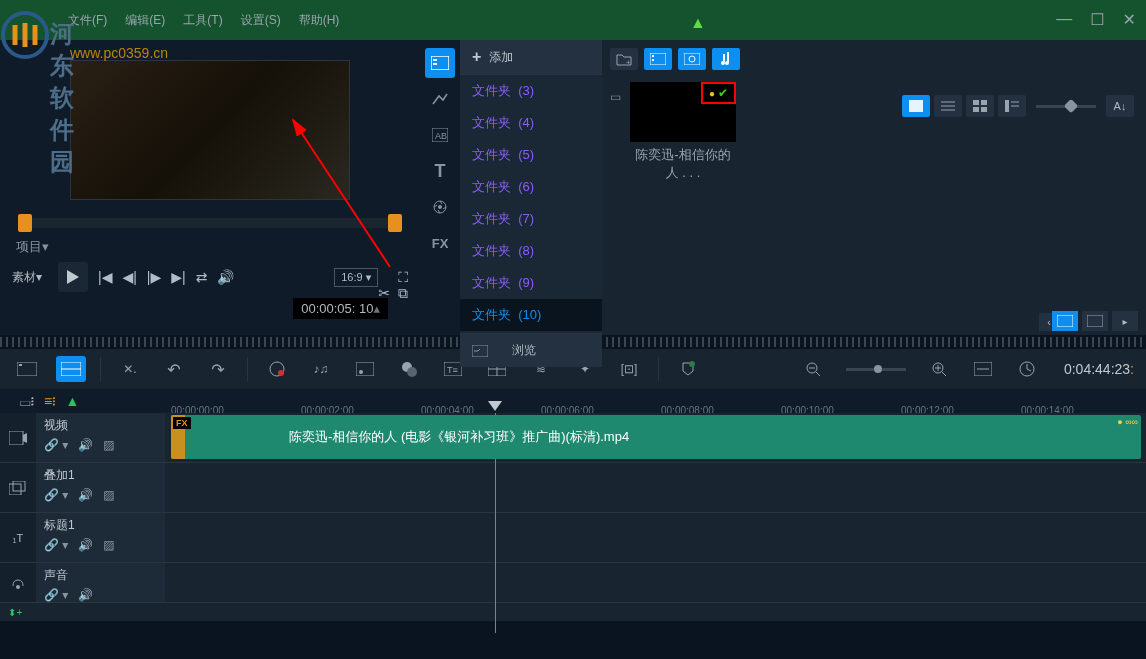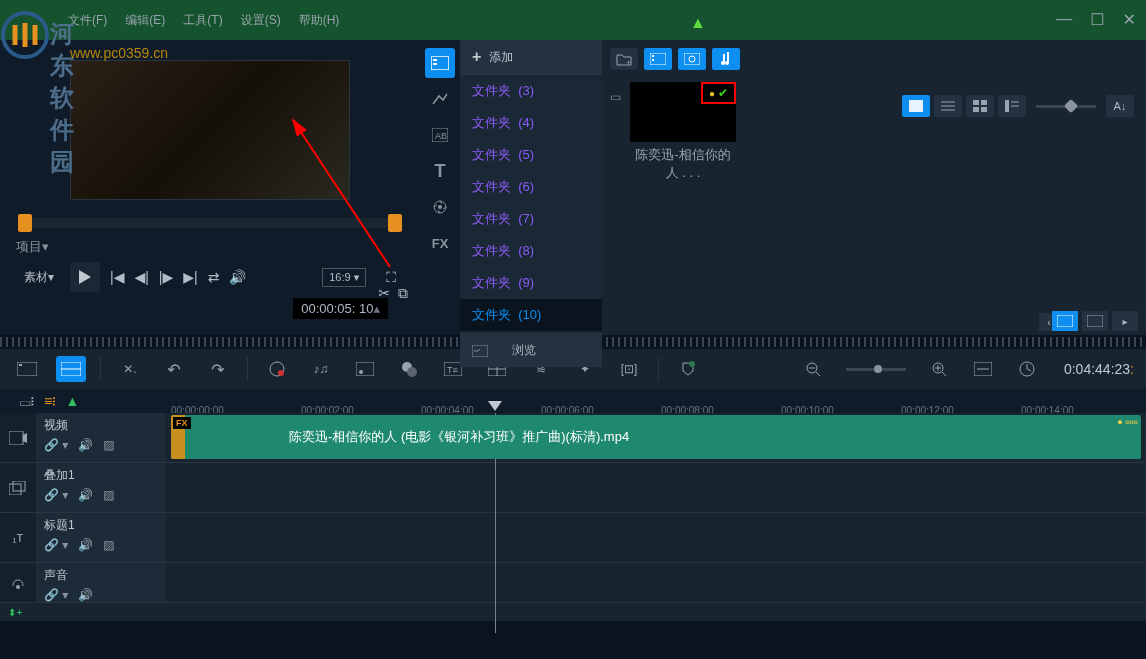--- a/index.html
+++ b/index.html
@@ -19,21 +19,21 @@
 
 .main-area { display: flex; height: 295px; }
 .preview-panel { width: 420px; background: #0f1b28; display: flex; flex-direction: column; position: relative; }
 .preview-video { margin: 20px 70px 10px 70px; height: 140px; background: #1a1510; position: relative; border: 1px solid #2a3540; }
 .preview-video-content { width: 100%; height: 100%; background: linear-gradient(135deg, #2a2015 0%, #151008 50%, #2a2820 100%); }
 .red-arrow { position: absolute; left: 195px; top: 72px; pointer-events: none; z-index: 50; }
 .trim-bar { margin: 8px 20px; height: 10px; background: #1a2530; border-radius: 4px; position: relative; }
 .trim-handle { position: absolute; width: 14px; height: 18px; background: #e69020; top: -4px; border-radius: 2px; }
 .label-row { display: flex; align-items: center; padding: 2px 16px; font-size: 13px; }
 .label-row span { color: #8a94a0; }
-.playback-controls { display: flex; align-items: center; gap: 10px; padding: 4px 24px; }
+.playback-controls { display: flex; align-items: center; gap: 10px; padding: 4px 12px; }
 .play-btn { width: 30px; height: 30px; background: #1a2836; display: flex; align-items: center; justify-content: center; border-radius: 3px; cursor: pointer; }
 .pc-icon { color: #b0bcc8; font-size: 14px; cursor: pointer; }
 .aspect-box { border: 1px solid #4a5560; padding: 2px 6px; font-size: 11px; color: #b0bcc8; }
 .timecode { background: #000; padding: 3px 8px; font-family: monospace; font-size: 13px; margin-left: auto; margin-right: 16px; }
 .cut-tools { position: absolute; right: 12px; top: 245px; display: flex; gap: 8px; }
 
 .library-panel { flex: 1; display: flex; background: #18242f; }
 .lib-sidebar { width: 40px; background: #0f1b28; display: flex; flex-direction: column; gap: 6px; padding-top: 8px; align-items: center; }
 .lib-sidebar-item { width: 30px; height: 30px; display: flex; align-items: center; justify-content: center; color: #8a94a0; cursor: pointer; border-radius: 3px; }
 .lib-sidebar-item.active { background: #0d8ff2; color: #fff; }

